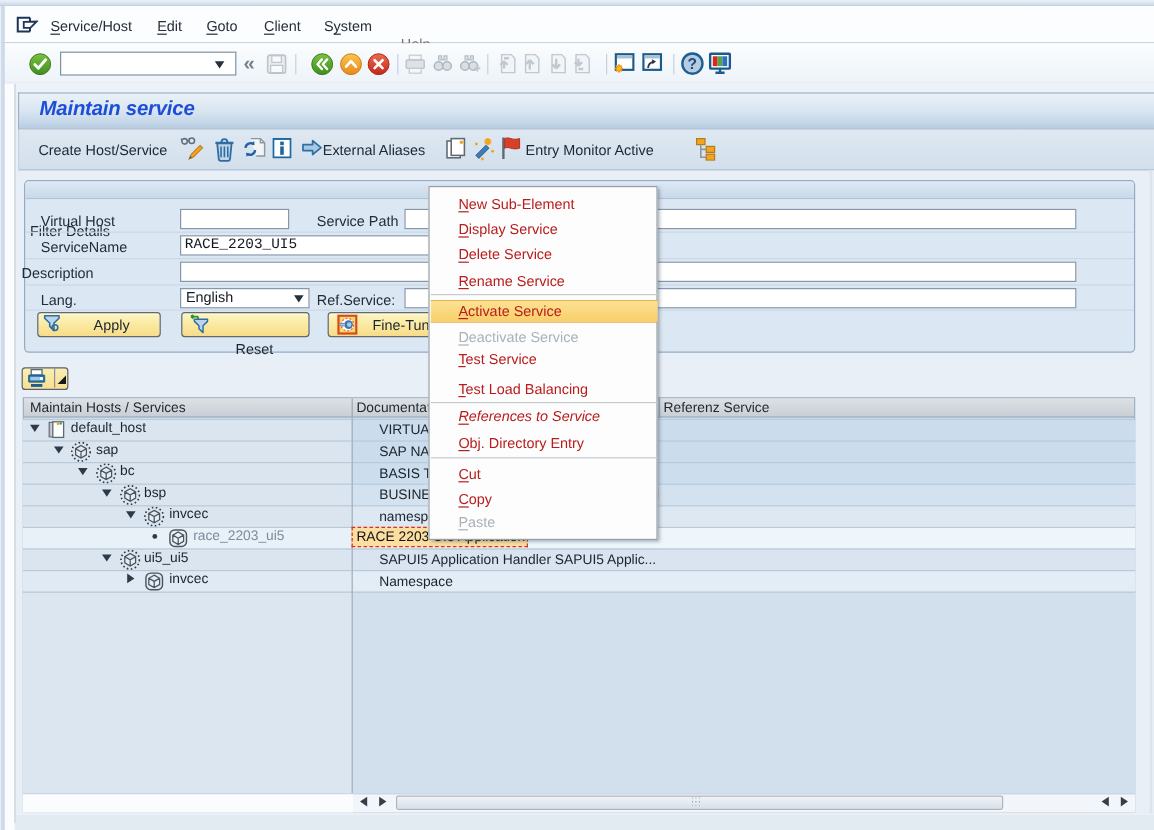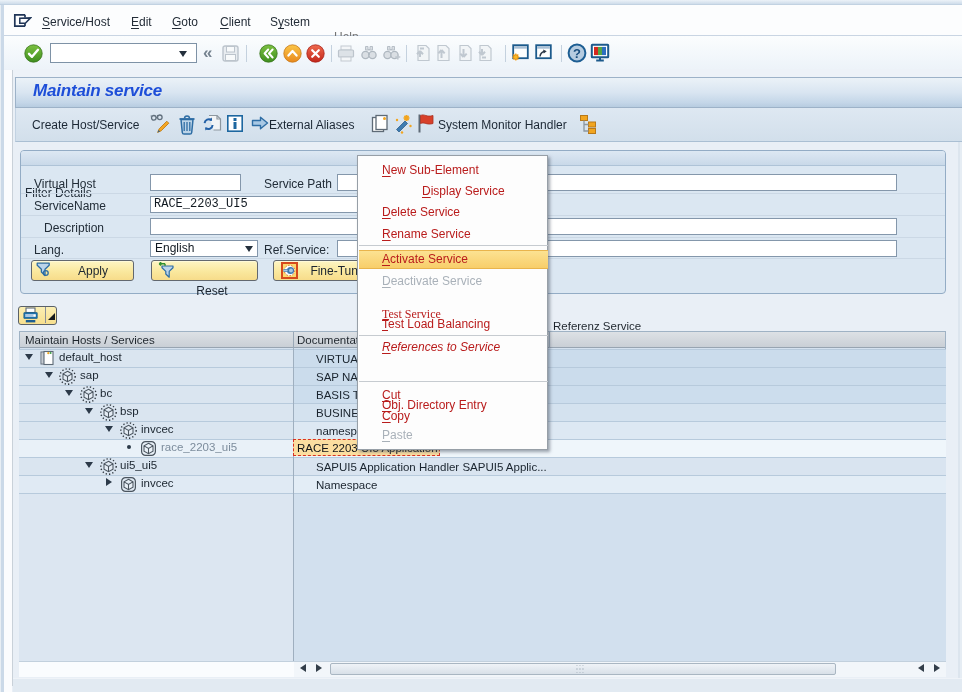--- a/index.html
+++ b/index.html
@@ -212,39 +212,39 @@
       <path d="M14.5 2 v6 M11.5 5 h6 M12.4 2.9 l4.2 4.2 M16.6 2.9 l-4.2 4.2"></path>
     </g>
  <circle cx="5" cy="7" r="1.2" fill="#F2A51F"></circle>
     <circle cx="18.5" cy="13" r="1.2" fill="#F2A51F"></circle>
     <circle cx="10" cy="19.5" r="1.2" fill="#F2A51F"></circle>
 </svg>
 <svg class="ic" style="left:417px;top:113px;" width="19" height="21" viewBox="0 0 19 21">
  <path d="M2.5 1.5 v18" stroke="#5E6A76" stroke-width="2"></path>
  <path d="M3.5 2.5 c4 -2 6 2 12.5 0 v8 c-6.5 2 -8.5 -2 -12.5 0 z" fill="#D8402A" stroke="#A83020" stroke-width="0.8"></path>
 </svg>
-<div class="ab" style="left:438px;top:118px;color:#1B2734;">System Monitor Handler</div>
+<div class="ab" style="left:438px;top:118px;color:#1B2734;">Entry Monitor Active</div>
 <svg class="ic" style="left:579px;top:114px;" width="18" height="20" viewBox="0 0 18 20">
  <rect x="1.5" y="1.5" width="7" height="5" fill="#F2A51F" stroke="#B8791A"></rect>
  <rect x="9.5" y="8" width="7" height="5" fill="#F2A51F" stroke="#B8791A"></rect>
  <rect x="9.5" y="14.5" width="7" height="5" fill="#F2A51F" stroke="#B8791A"></rect>
  <path d="M5 6.5 v10.5 h4.5 M5 10.5 h4.5" fill="none" stroke="#8D979F" stroke-width="1.3"></path>
 </svg>
 
 <div class="ab" style="left:20px;top:150px;width:926px;height:144px;background:#DBE7F2;border:1px solid #93ACC5;border-radius:4px;box-sizing:border-box;"></div>
 <div class="ab" style="left:21px;top:151px;width:924px;height:15px;background:linear-gradient(#DDE8F3,#C9D9E9);border-bottom:1px solid #AEC3D7;border-radius:3px 3px 0 0;box-sizing:border-box;"></div>
 <div class="ab" style="left:25px;top:152px;color:#1E2A36;margin-top:34px;">Filter Details</div>
 <div class="ab" style="left:21px;top:193px;width:924px;height:1px;background:#CBD8E5;"></div>
 <div class="ab" style="left:21px;top:215px;width:924px;height:1px;background:#CBD8E5;"></div>
 <div class="ab" style="left:21px;top:237px;width:924px;height:1px;background:#CBD8E5;"></div>
 <div class="ab" style="left:21px;top:258px;width:924px;height:1px;background:#CBD8E5;"></div>
 <div class="lbl" style="left:34px;top:177px;">Virtual Host</div>
 <div class="lbl" style="left:264px;top:177px;">Service Path</div>
 <div class="lbl" style="left:34px;top:199px;">ServiceName</div>
-<div class="lbl" style="left:44px;top:221px;text-align:right;">Description</div>
+<div class="lbl" style="left:18px;top:221px;text-align:right;">Description</div>
 <div class="lbl" style="left:34px;top:243px;">Lang.</div>
 <div class="lbl" style="left:264px;top:243px;">Ref.Service:</div>
 <div class="inp" style="left:150px;top:174px;width:91px;height:17px;"></div>
 <div class="inp" style="left:337px;top:174px;width:560px;height:17px;"></div>
 <div class="inp" style="left:150px;top:196px;width:240px;height:17px;font-family:'Liberation Mono',monospace;font-size:12px;color:#101820;line-height:15px;padding-left:3px;">RACE_2203_UI5</div>
 <div class="inp" style="left:150px;top:218px;width:747px;height:17px;"></div>
 <div class="inp" style="left:150px;top:240px;width:108px;height:17px;line-height:15px;padding-left:4px;color:#101820;">English</div>
 <div class="arr dn" style="left:245px;top:246px;border-top-color:#24303C;"></div>
 <div class="inp" style="left:337px;top:240px;width:560px;height:17px;"></div>
 <div class="ybtn" style="left:31px;top:260px;width:103px;">
@@ -281,21 +281,21 @@
  <rect x="3.2" y="7" width="8" height="3" fill="#A9C7E2"></rect>
  <rect x="11.2" y="7.2" width="2.6" height="2.6" fill="#FFFFFF"></rect>
  <rect x="3.8" y="13" width="9.5" height="2.4" fill="#1C5E92"></rect>
 </svg>
 <div class="ab" style="left:48px;top:313px;width:0;height:0;border-left:7px solid transparent;border-bottom:7px solid #14181D;"></div>
 
 <div class="ab" style="left:19px;top:331px;width:927px;height:346px;border:1px solid #9FB2C4;box-sizing:border-box;background:#D4E1EF;"></div>
 <div class="ab" style="left:20px;top:332px;width:925px;height:16px;background:linear-gradient(#DDE1E5,#C9CFD6);border-bottom:1px solid #97A4B1;box-sizing:border-box;"></div>
 <div class="ab" style="left:25px;top:334px;color:#1F262D;font-size:11.5px;">Maintain Hosts / Services</div>
 <div class="ab" style="left:297px;top:334px;color:#1F262D;font-size:11.5px;">Documentation</div>
-<div class="ab" style="left:553px;top:320px;color:#1F262D;font-size:11.5px;">Referenz Service</div>
+<div class="ab" style="left:553px;top:334px;color:#1F262D;font-size:11.5px;">Referenz Service</div>
 <div class="ab" style="left:293px;top:332px;width:1px;height:16px;background:#9AA8B6;"></div>
 <div class="ab" style="left:549px;top:332px;width:1px;height:16px;background:#9AA8B6;"></div>
 
 <div class="trow" style="top:349px;">
     <div class="c1" style="background:#DAE5F0;"></div>
     <div class="c2" style="background:#CBDCEC;">
       <div class="clip">
         <span>VIRTUAL DEFAULT HOST</span>
       </div>
     </div>
@@ -426,29 +426,29 @@
 
 <div class="ab" style="left:0;top:5px;width:1px;height:687px;background:#E8EEF4;"></div>
 <div class="ab" style="left:1px;top:5px;width:3px;height:687px;background:#CBD9E8;"></div>
 <div class="ab" style="left:4px;top:70px;width:8px;height:622px;background:#FBFCFE;"></div>
 <div class="ab" style="left:12px;top:70px;width:1px;height:616px;background:#C9D1D9;"></div>
 <div class="ab" style="left:958px;top:142px;width:2px;height:536px;background:#DCE5EE;"></div>
 <div class="ab" style="left:960px;top:142px;width:2px;height:536px;background:#E6EDF4;"></div>
 
 <div class="ab" style="left:357px;top:155px;width:191px;height:295px;background:#FDFDFD;border:1px solid #979FA7;box-sizing:border-box;box-shadow:2px 2px 3px rgba(70,80,95,0.5);">
 <div class="menu-it" style="top:4px;"><u>N</u>ew Sub-Element</div>
-<div class="menu-it" style="top:25px;margin-left:40px;"><u>D</u>isplay Service</div>
+<div class="menu-it" style="top:25px;"><u>D</u>isplay Service</div>
 <div class="menu-it" style="top:46px;"><u>D</u>elete Service</div>
 <div class="menu-it" style="top:68px;"><u>R</u>ename Service</div>
 <div class="msep" style="top:89px;"></div>
 <div class="ab" style="left:1px;top:94px;width:189px;height:19px;background:linear-gradient(#FCE292,#F8CE6A);border-top:1px solid #E9B44C;border-bottom:1px solid #E9B44C;box-sizing:border-box;"></div>
 <div class="menu-it gr" style="top:115px;"><u style="text-decoration-color:#A8B0B8;">D</u>eactivate Service</div>
 <div class="menu-it" style="top:93px;"><u>A</u>ctivate Service</div>
-<div class="menu-it" style="top:148px;font-family:Liberation Serif, serif;"><u>T</u>est Service</div>
+<div class="menu-it" style="top:133px;"><u>T</u>est Service</div>
 <div class="menu-it" style="top:158px;"><u>T</u>est Load Balancing</div>
 <div class="msep" style="top:179px;"></div>
 <div class="menu-it" style="top:181px;font-style:italic;"><u>R</u>eferences to Service</div>
-<div class="menu-it" style="top:203px;margin-top:36px;"><u>O</u>bj. Directory Entry</div>
+<div class="menu-it" style="top:203px;"><u>O</u>bj. Directory Entry</div>
 <div class="msep" style="top:225px;"></div>
 <div class="menu-it" style="top:229px;"><u>C</u>ut</div>
 <div class="menu-it" style="top:250px;"><u>C</u>opy</div>
 <div class="menu-it gr" style="top:269px;"><u style="text-decoration-color:#A8B0B8;">P</u>aste</div>
 </div>
 
 </body></html>

